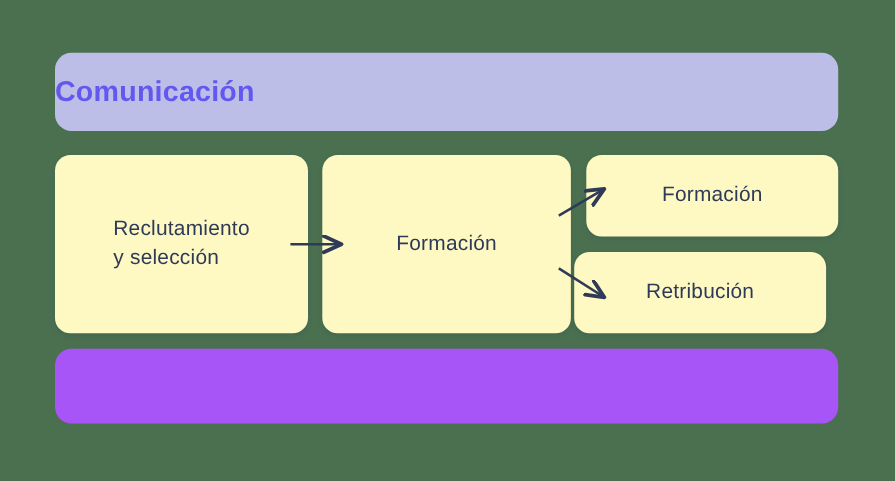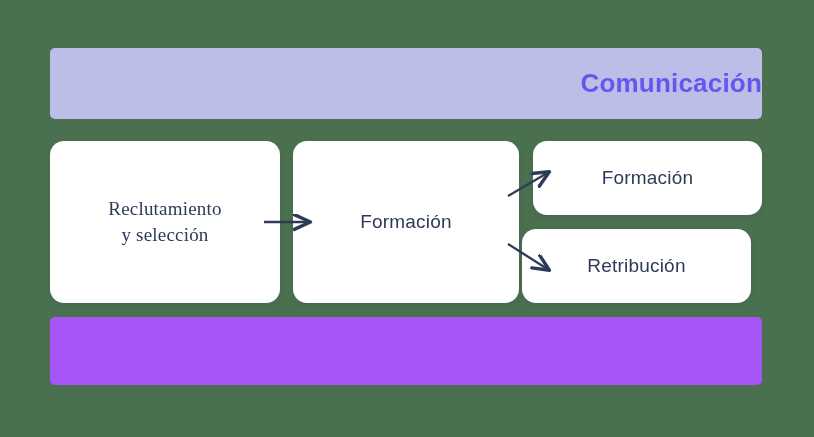--- a/index.html
+++ b/index.html
@@ -15,25 +15,25 @@
   }
   #canvas {
     position: relative;
     width: 814px;
     height: 437px;
   }
 
   
   .banner {
     position: absolute;
-    border-radius: 5px;
+    border-radius: 15px;
     box-sizing: border-box;
     display: flex;
     align-items: center;
-    justify-content: flex-end;
+    justify-content: flex-start;
   }
   .banner-top {
     left: 50px;
     top: 48px;
     width: 712px;
     height: 71px;
     background: #bdbee8;
   }
   .banner-top-label {
     font-size: 26px;
@@ -50,43 +50,41 @@
   }
   .banner-bottom-label {
     font-size: 26px;
     font-weight: bold;
     color: #a855f7;
   }
 
   
   .node {
     position: absolute;
-    background: #ffffff;
+    background: #fef9c3;
     border-radius: 14px;
     box-sizing: border-box;
     display: flex;
     align-items: center;
     justify-content: center;
-    text-align: center;
     box-shadow: 0 2px 5px rgba(40, 50, 80, 0.13);
   }
   .node-label {
     font-size: 19px;
     font-weight: 400;
     color: #2e3a58;
     line-height: 1.38;
     letter-spacing: 0.2px;
   }
 
   .node-recruit {
     left: 50px;
     top: 141px;
     width: 230px;
     height: 162px;
-    font-family: Liberation Serif, serif;
   }
   .node-eval {
     left: 293px;
     top: 141px;
     width: 226px;
     height: 162px;
   }
   .node-training {
     left: 533px;
     top: 141px;

